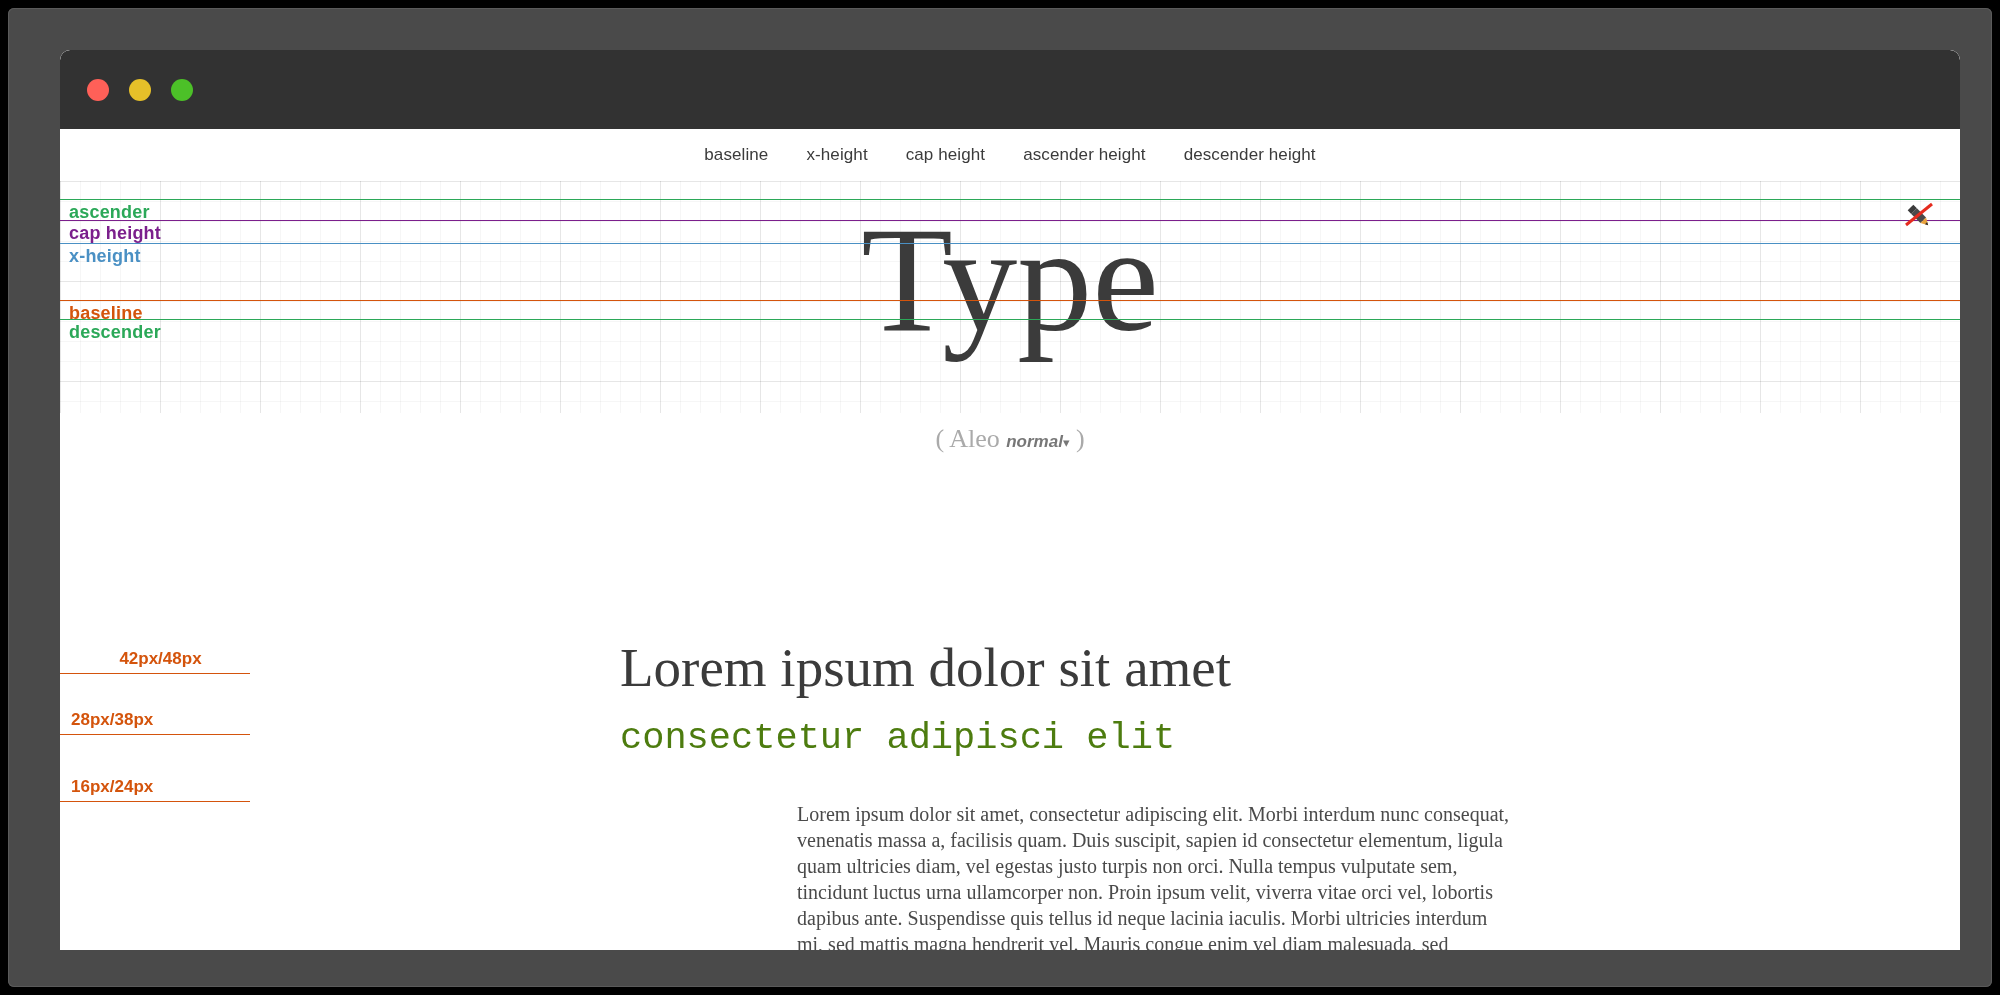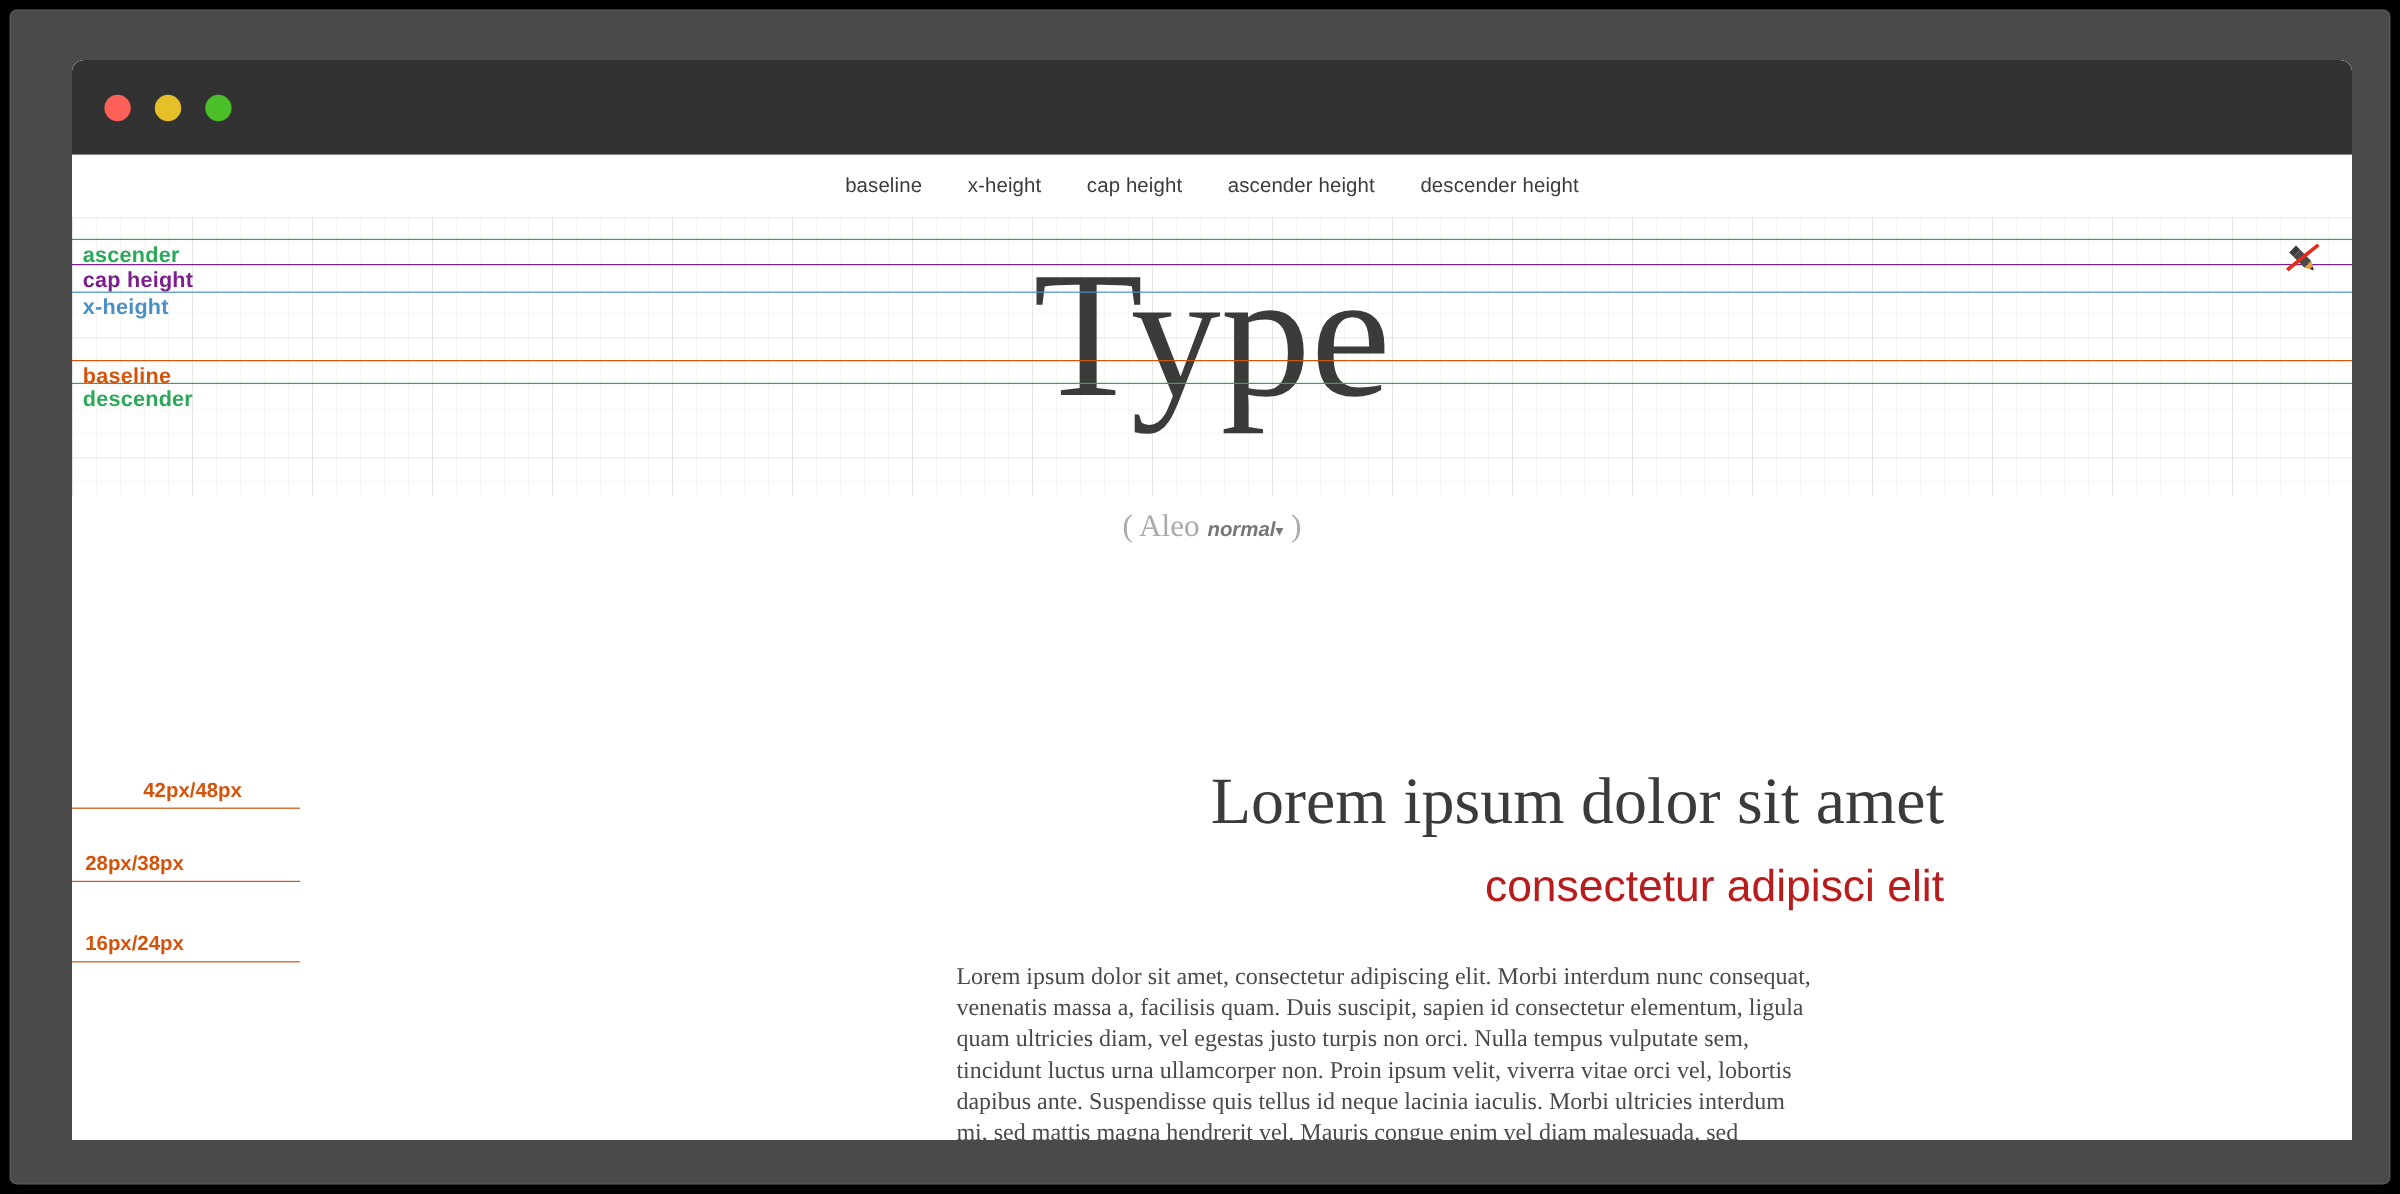--- a/index.html
+++ b/index.html
@@ -173,36 +173,36 @@
     height: 1px;
     background: #d4540c;
   }
 
   
   #sample-h1 {
     position: absolute;
     top: 508px;
     left: 560px;
     width: 1000px;
-    text-align: right;
+    text-align: left;
     font-family: "Liberation Serif", serif;
     font-size: 55px;
     line-height: 62px;
     color: #3b3b3b;
   }
   #sample-h2 {
     position: absolute;
     top: 585px;
     left: 560px;
     width: 1000px;
-    text-align: right;
-    font-family: Liberation Sans, sans-serif;
+    text-align: left;
+    font-family: Liberation Mono, monospace;
     font-size: 37px;
     line-height: 49px;
-    color: #b91c1c;
+    color: #4d7c0f;
   }
   #sample-body {
     position: absolute;
     top: 672px;
     left: 737px;
     width: 718px;
     font-family: "Liberation Serif", serif;
     font-size: 20px;
     line-height: 26px;
     color: #4a4a4a;

